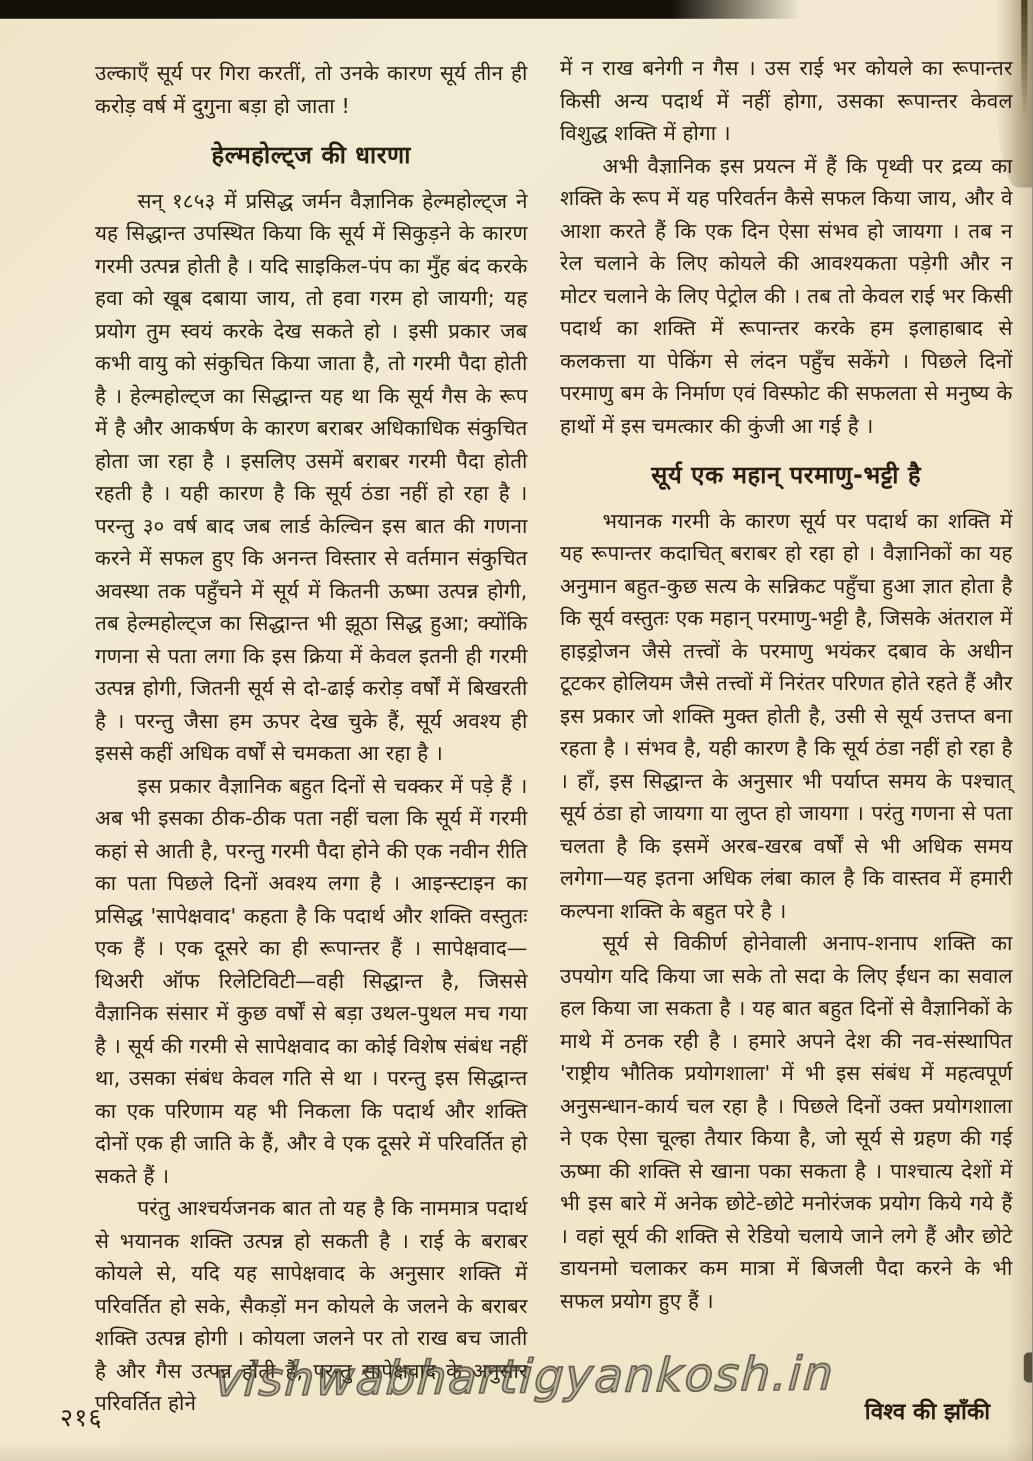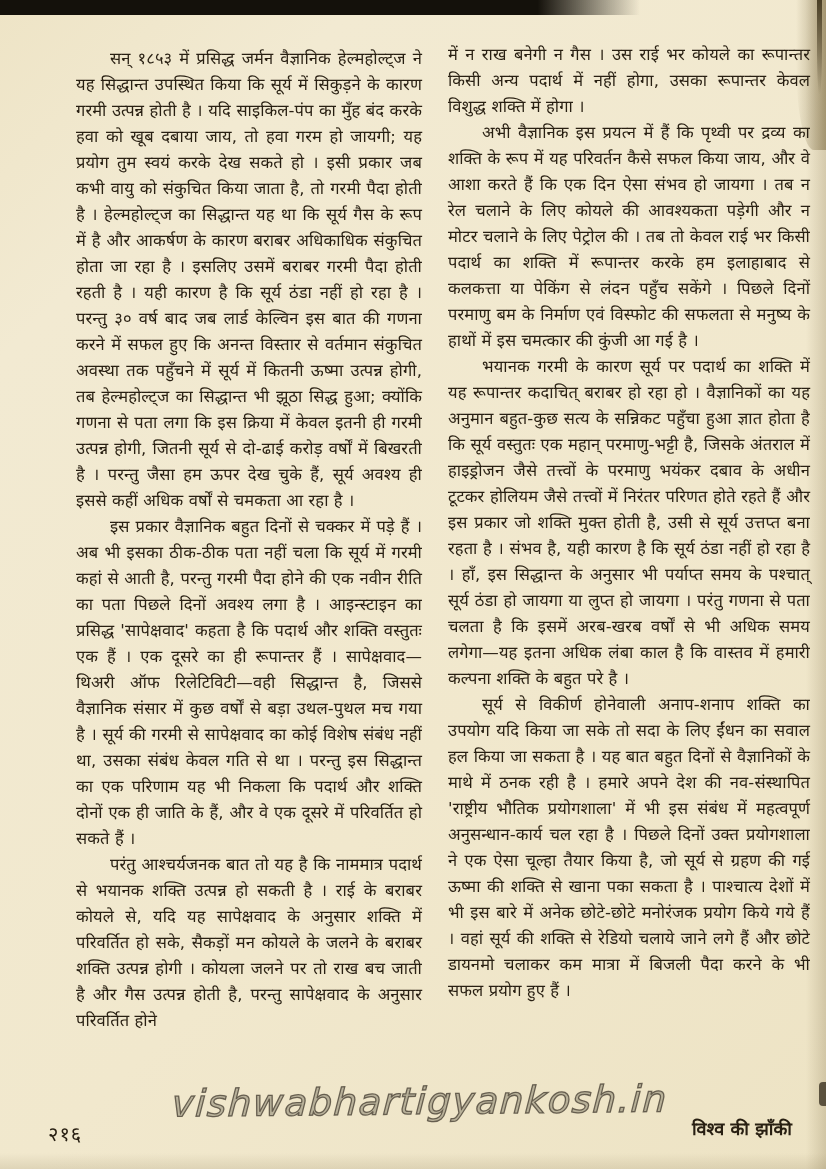--- a/index.html
+++ b/index.html
@@ -88,28 +88,31 @@
 <div class="page">
 
   <div class="scan-band-top"></div>
   <div class="right-edge"></div>
   <div class="page-curl"></div>
   <div class="page-curl-line"></div>
   <div class="bottom-edge"></div>
   <div class="edge-mark"></div>
 
   <div class="col col-left">
+    <p class="para no-indent">उल्काएँ सूर्य पर गिरा करतीं, तो उनके कारण सूर्य तीन ही करोड़ वर्ष में दुगुना बड़ा हो जाता !</p>
+    <h2 class="section-heading">हेल्महोल्ट्ज की धारणा</h2>
     <p class="para">सन् १८५३ में प्रसिद्ध जर्मन वैज्ञानिक हेल्महोल्ट्ज ने यह सिद्धान्त उपस्थित किया कि सूर्य में सिकुड़ने के कारण गरमी उत्पन्न होती है । यदि साइकिल-पंप का मुँह बंद करके हवा को खूब दबाया जाय, तो हवा गरम हो जायगी; यह प्रयोग तुम स्वयं करके देख सकते हो । इसी प्रकार जब कभी वायु को संकुचित किया जाता है, तो गरमी पैदा होती है । हेल्महोल्ट्ज का सिद्धान्त यह था कि सूर्य गैस के रूप में है और आकर्षण के कारण बराबर अधिकाधिक संकुचित होता जा रहा है । इसलिए उसमें बराबर गरमी पैदा होती रहती है । यही कारण है कि सूर्य ठंडा नहीं हो रहा है । परन्तु ३० वर्ष बाद जब लार्ड केल्विन इस बात की गणना करने में सफल हुए कि अनन्त विस्तार से वर्तमान संकुचित अवस्था तक पहुँचने में सूर्य में कितनी ऊष्मा उत्पन्न होगी, तब हेल्महोल्ट्ज का सिद्धान्त भी झूठा सिद्ध हुआ; क्योंकि गणना से पता लगा कि इस क्रिया में केवल इतनी ही गरमी उत्पन्न होगी, जितनी सूर्य से दो-ढाई करोड़ वर्षों में बिखरती है । परन्तु जैसा हम ऊपर देख चुके हैं, सूर्य अवश्य ही इससे कहीं अधिक वर्षों से चमकता आ रहा है ।</p>
     <p class="para">इस प्रकार वैज्ञानिक बहुत दिनों से चक्कर में पड़े हैं । अब भी इसका ठीक-ठीक पता नहीं चला कि सूर्य में गरमी कहां से आती है, परन्तु गरमी पैदा होने की एक नवीन रीति का पता पिछले दिनों अवश्य लगा है । आइन्स्टाइन का प्रसिद्ध 'सापेक्षवाद' कहता है कि पदार्थ और शक्ति वस्तुतः एक हैं । एक दूसरे का ही रूपान्तर हैं । सापेक्षवाद—थिअरी ऑफ रिलेटिविटी—वही सिद्धान्त है, जिससे वैज्ञानिक संसार में कुछ वर्षों से बड़ा उथल-पुथल मच गया है । सूर्य की गरमी से सापेक्षवाद का कोई विशेष संबंध नहीं था, उसका संबंध केवल गति से था । परन्तु इस सिद्धान्त का एक परिणाम यह भी निकला कि पदार्थ और शक्ति दोनों एक ही जाति के हैं, और वे एक दूसरे में परिवर्तित हो सकते हैं ।</p>
     <p class="para">परंतु आश्चर्यजनक बात तो यह है कि नाममात्र पदार्थ से भयानक शक्ति उत्पन्न हो सकती है । राई के बराबर कोयले से, यदि यह सापेक्षवाद के अनुसार शक्ति में परिवर्तित हो सके, सैकड़ों मन कोयले के जलने के बराबर शक्ति उत्पन्न होगी । कोयला जलने पर तो राख बच जाती है और गैस उत्पन्न होती है, परन्तु सापेक्षवाद के अनुसार परिवर्तित होने</p>
   </div>
 
   <div class="col col-right">
     <p class="para no-indent">में न राख बनेगी न गैस । उस राई भर कोयले का रूपान्तर किसी अन्य पदार्थ में नहीं होगा, उसका रूपान्तर केवल विशुद्ध शक्ति में होगा ।</p>
     <p class="para">अभी वैज्ञानिक इस प्रयत्न में हैं कि पृथ्वी पर द्रव्य का शक्ति के रूप में यह परिवर्तन कैसे सफल किया जाय, और वे आशा करते हैं कि एक दिन ऐसा संभव हो जायगा । तब न रेल चलाने के लिए कोयले की आवश्यकता पड़ेगी और न मोटर चलाने के लिए पेट्रोल की । तब तो केवल राई भर किसी पदार्थ का शक्ति में रूपान्तर करके हम इलाहाबाद से कलकत्ता या पेकिंग से लंदन पहुँच सकेंगे । पिछले दिनों परमाणु बम के निर्माण एवं विस्फोट की सफलता से मनुष्य के हाथों में इस चमत्कार की कुंजी आ गई है ।</p>
+    <h2 class="section-heading">सूर्य एक महान् परमाणु-भट्टी है</h2>
     <p class="para">भयानक गरमी के कारण सूर्य पर पदार्थ का शक्ति में यह रूपान्तर कदाचित् बराबर हो रहा हो । वैज्ञानिकों का यह अनुमान बहुत-कुछ सत्य के सन्निकट पहुँचा हुआ ज्ञात होता है कि सूर्य वस्तुतः एक महान् परमाणु-भट्टी है, जिसके अंतराल में हाइड्रोजन जैसे तत्त्वों के परमाणु भयंकर दबाव के अधीन टूटकर होलियम जैसे तत्त्वों में निरंतर परिणत होते रहते हैं और इस प्रकार जो शक्ति मुक्त होती है, उसी से सूर्य उत्तप्त बना रहता है । संभव है, यही कारण है कि सूर्य ठंडा नहीं हो रहा है । हाँ, इस सिद्धान्त के अनुसार भी पर्याप्त समय के पश्चात् सूर्य ठंडा हो जायगा या लुप्त हो जायगा । परंतु गणना से पता चलता है कि इसमें अरब-खरब वर्षों से भी अधिक समय लगेगा—यह इतना अधिक लंबा काल है कि वास्तव में हमारी कल्पना शक्ति के बहुत परे है ।</p>
     <p class="para">सूर्य से विकीर्ण होनेवाली अनाप-शनाप शक्ति का उपयोग यदि किया जा सके तो सदा के लिए ईंधन का सवाल हल किया जा सकता है । यह बात बहुत दिनों से वैज्ञानिकों के माथे में ठनक रही है । हमारे अपने देश की नव-संस्थापित 'राष्ट्रीय भौतिक प्रयोगशाला' में भी इस संबंध में महत्वपूर्ण अनुसन्धान-कार्य चल रहा है । पिछले दिनों उक्त प्रयोगशाला ने एक ऐसा चूल्हा तैयार किया है, जो सूर्य से ग्रहण की गई ऊष्मा की शक्ति से खाना पका सकता है । पाश्चात्य देशों में भी इस बारे में अनेक छोटे-छोटे मनोरंजक प्रयोग किये गये हैं । वहां सूर्य की शक्ति से रेडियो चलाये जाने लगे हैं और छोटे डायनमो चलाकर कम मात्रा में बिजली पैदा करने के भी सफल प्रयोग हुए हैं ।</p>
   </div>
 
   <div class="watermark">vishwabhartigyankosh.in</div>
 
   <div class="page-number">२१६</div>
   <div class="footer-title">विश्व की झाँकी</div>
 
 </div>

